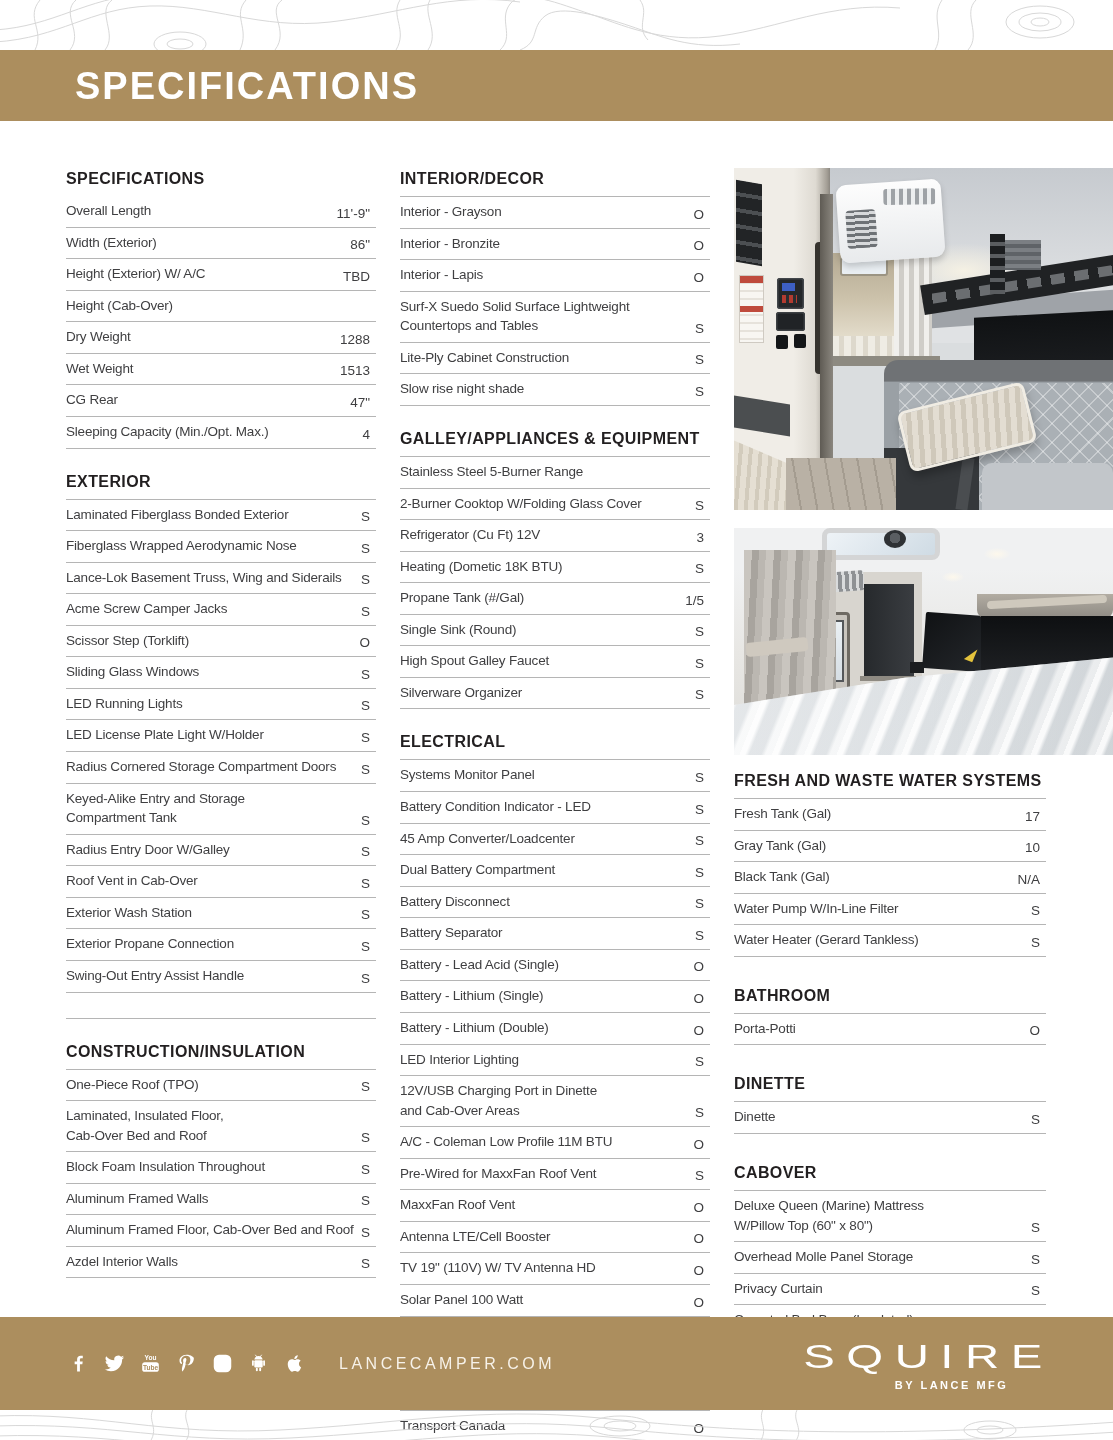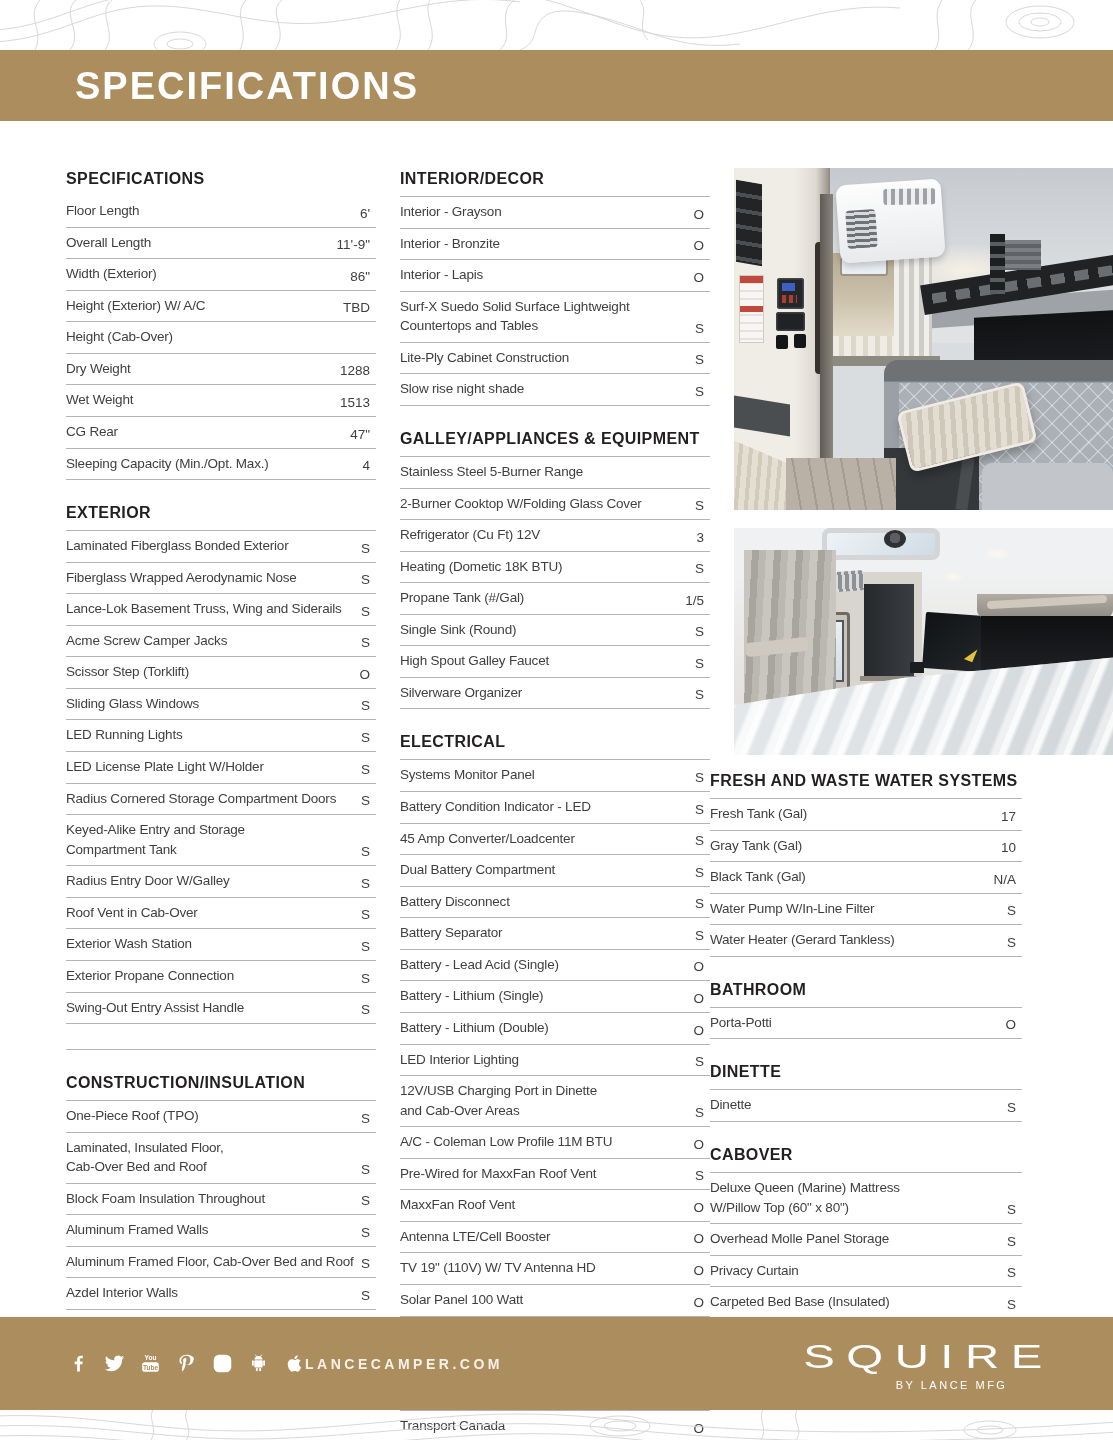--- a/index.html
+++ b/index.html
@@ -19,24 +19,24 @@
   .topo-bottom{top:1410px;height:30px}
 
   
   .band{position:absolute;left:0;top:50px;width:1113px;height:71px;background:var(--tan);display:flex;align-items:center;padding-left:75px}
   .page-title{font-size:38px;font-weight:800;letter-spacing:2px;color:#fff;transform:scaleY(1.04);transform-origin:left center}
 
   
   .col{position:absolute;top:170px;width:310px}
   [data-column="0"]{left:66px}
   [data-column="1"]{left:400px}
-  [data-column="2"]{left:710px;top:772px;width:312px}
+  [data-column="2"]{left:734px;top:772px;width:312px}
   .section{margin-top:24px}
   .section:first-child{margin-top:0}
-  [data-column="2"] .section{margin-top:24px}
+  [data-column="2"] .section{margin-top:30px}
   [data-column="2"] .section:first-child{margin-top:0}
   .section-title{font-size:16px;font-weight:800;letter-spacing:.4px;color:var(--heading);margin-bottom:8px}
   .spec-table{border-top:1px solid var(--line)}
   [data-column="0"] .section:first-child .spec-table{border-top:0}
   .spec-row{display:flex;justify-content:space-between;align-items:flex-end;border-bottom:1px solid var(--line);padding:5px 0 6px;min-height:26px}
   .spec-label{font-size:13.5px;letter-spacing:-.2px;color:var(--text);white-space:pre-line;line-height:1.45;flex:1}
   .spec-value{font-size:13.5px;color:var(--text);padding-right:6px;flex-shrink:0}
 
   
   .photo{position:absolute;overflow:hidden;background:#dadddf}
@@ -109,24 +109,24 @@
   .p2-mattress{left:0;top:0;width:379px;height:227px;clip-path:polygon(0 78%,45% 66%,100% 57%,100% 100%,0 100%);
     background:linear-gradient(100deg,#f5f6f7 0,#e7eaec 55%,#d3d7da);position:absolute}
   .p2-mattress::before{content:"";position:absolute;inset:0;
     background:repeating-linear-gradient(112deg,rgba(255,255,255,.85) 0 5px,rgba(200,206,211,.35) 9px 20px,rgba(255,255,255,.5) 24px 30px)}
 
   
   .footer{position:absolute;left:0;top:1317px;width:1113px;height:93px;background:var(--tan);display:flex;align-items:center;padding:0 68px}
   .social{display:flex;align-items:center;gap:15px}
   .sicon{width:21px;height:21px;display:inline-flex;color:#fff;cursor:pointer}
   .sicon svg{width:100%;height:100%;fill:currentColor}
-  .website{color:var(--cream);font-size:14px;letter-spacing:3.5px;font-weight:700;cursor:pointer}
+  .website{margin-left:34px;color:var(--cream);font-size:16px;letter-spacing:3.5px;font-weight:400;cursor:pointer}
   .brand{margin-left:auto;text-align:center;color:#fff}
   .brand-name{font-size:37px;font-weight:500;letter-spacing:9px;margin-right:-9px;transform:scaleX(1.28) scaleY(.92);transform-origin:right center;white-space:nowrap}
-  .brand-sub{font-size:11px;font-weight:400;letter-spacing:2.5px;margin-top:1px;white-space:nowrap}
+  .brand-sub{font-size:11px;font-weight:700;letter-spacing:2.5px;margin-top:1px;white-space:nowrap}
 </style>
 </head>
 <body>
 
 <div class="page">
 
   <svg class="topo topo-top" viewBox="0 0 1113 50" preserveAspectRatio="none">
     <g fill="none" stroke="#d8d8d8" stroke-width="1">
       <path d="M-5,42 C60,38 90,8 150,6 S260,30 330,22 S450,-8 520,2"></path>
       <path d="M-5,30 C55,26 85,-2 145,-6"></path>
@@ -151,24 +151,20 @@
   </svg>
 
   <div class="band">
     <h1 class="page-title">SPECIFICATIONS</h1>
   </div>
 
   <div class="col" data-column="0">
       <div class="section">
         <div class="section-title">SPECIFICATIONS</div>
         <div class="spec-table">
-          <div class="spec-row">
-            <span class="spec-label">Floor Length</span>
-            <span class="spec-value">6'</span>
-          </div>
           <div class="spec-row">
             <span class="spec-label">Overall Length</span>
             <span class="spec-value">11'-9"</span>
           </div>
           <div class="spec-row">
             <span class="spec-label">Width (Exterior)</span>
             <span class="spec-value">86"</span>
           </div>
           <div class="spec-row">
             <span class="spec-label">Height (Exterior) W/ A/C</span>

